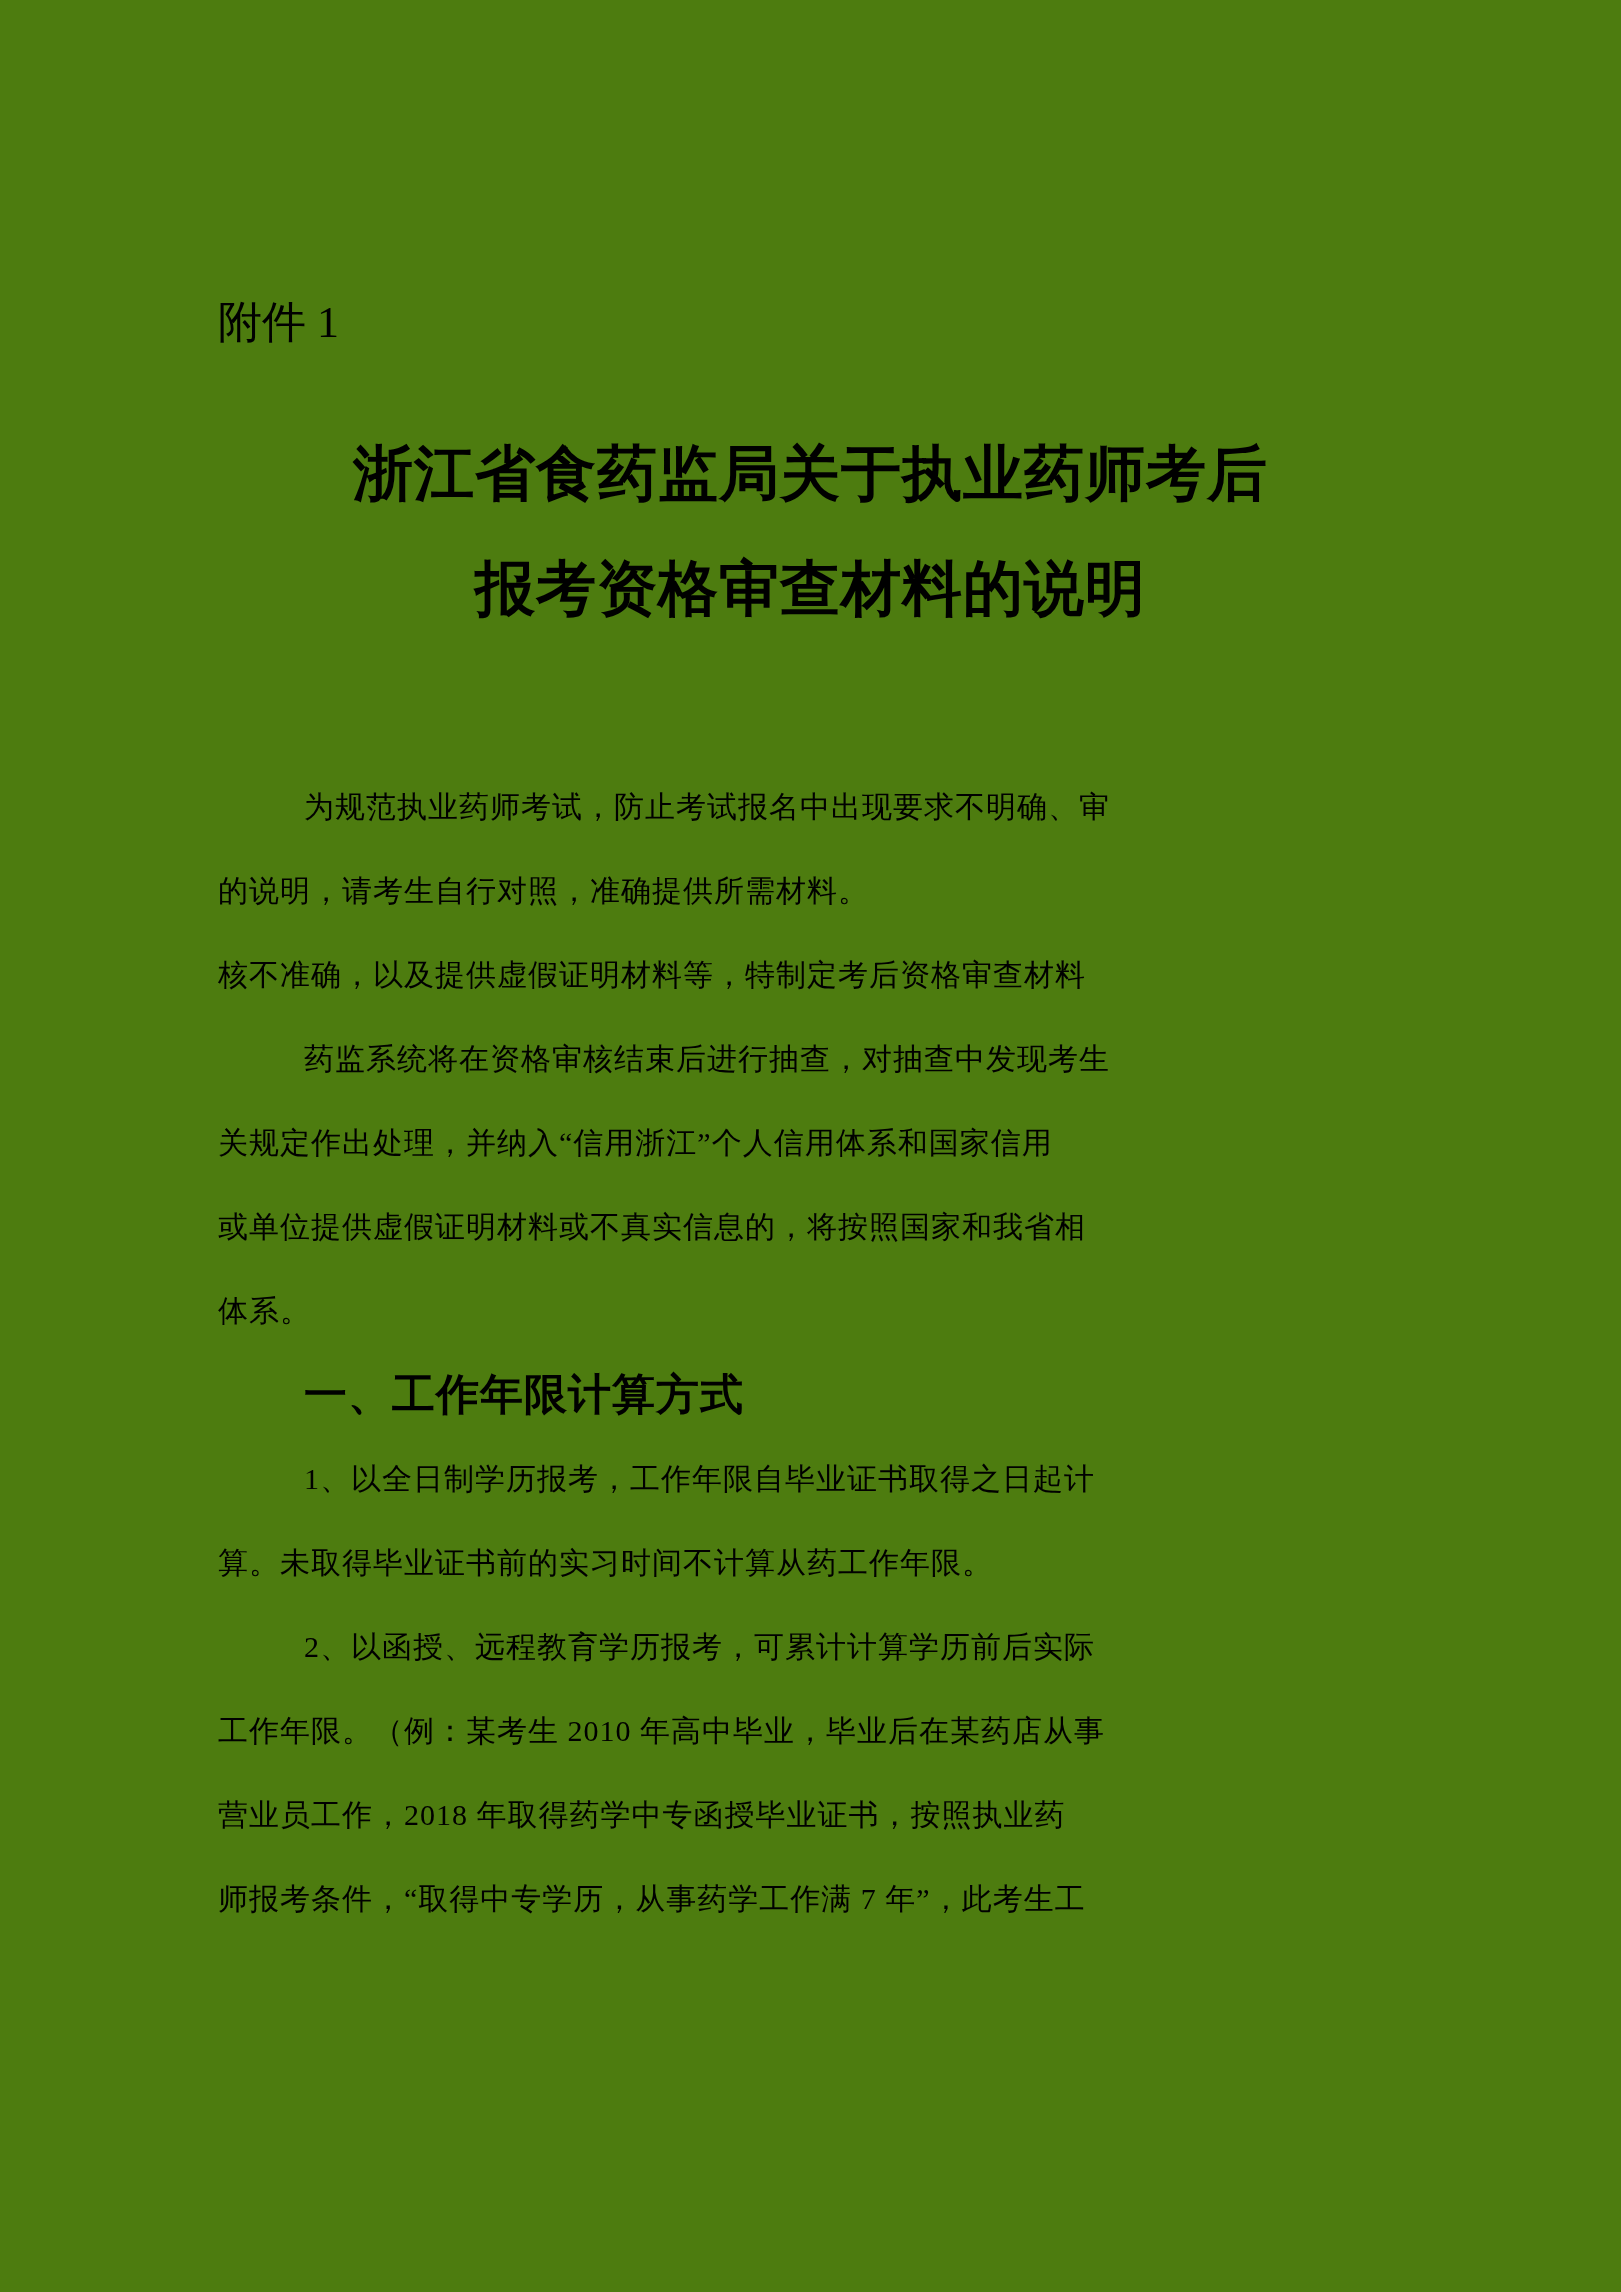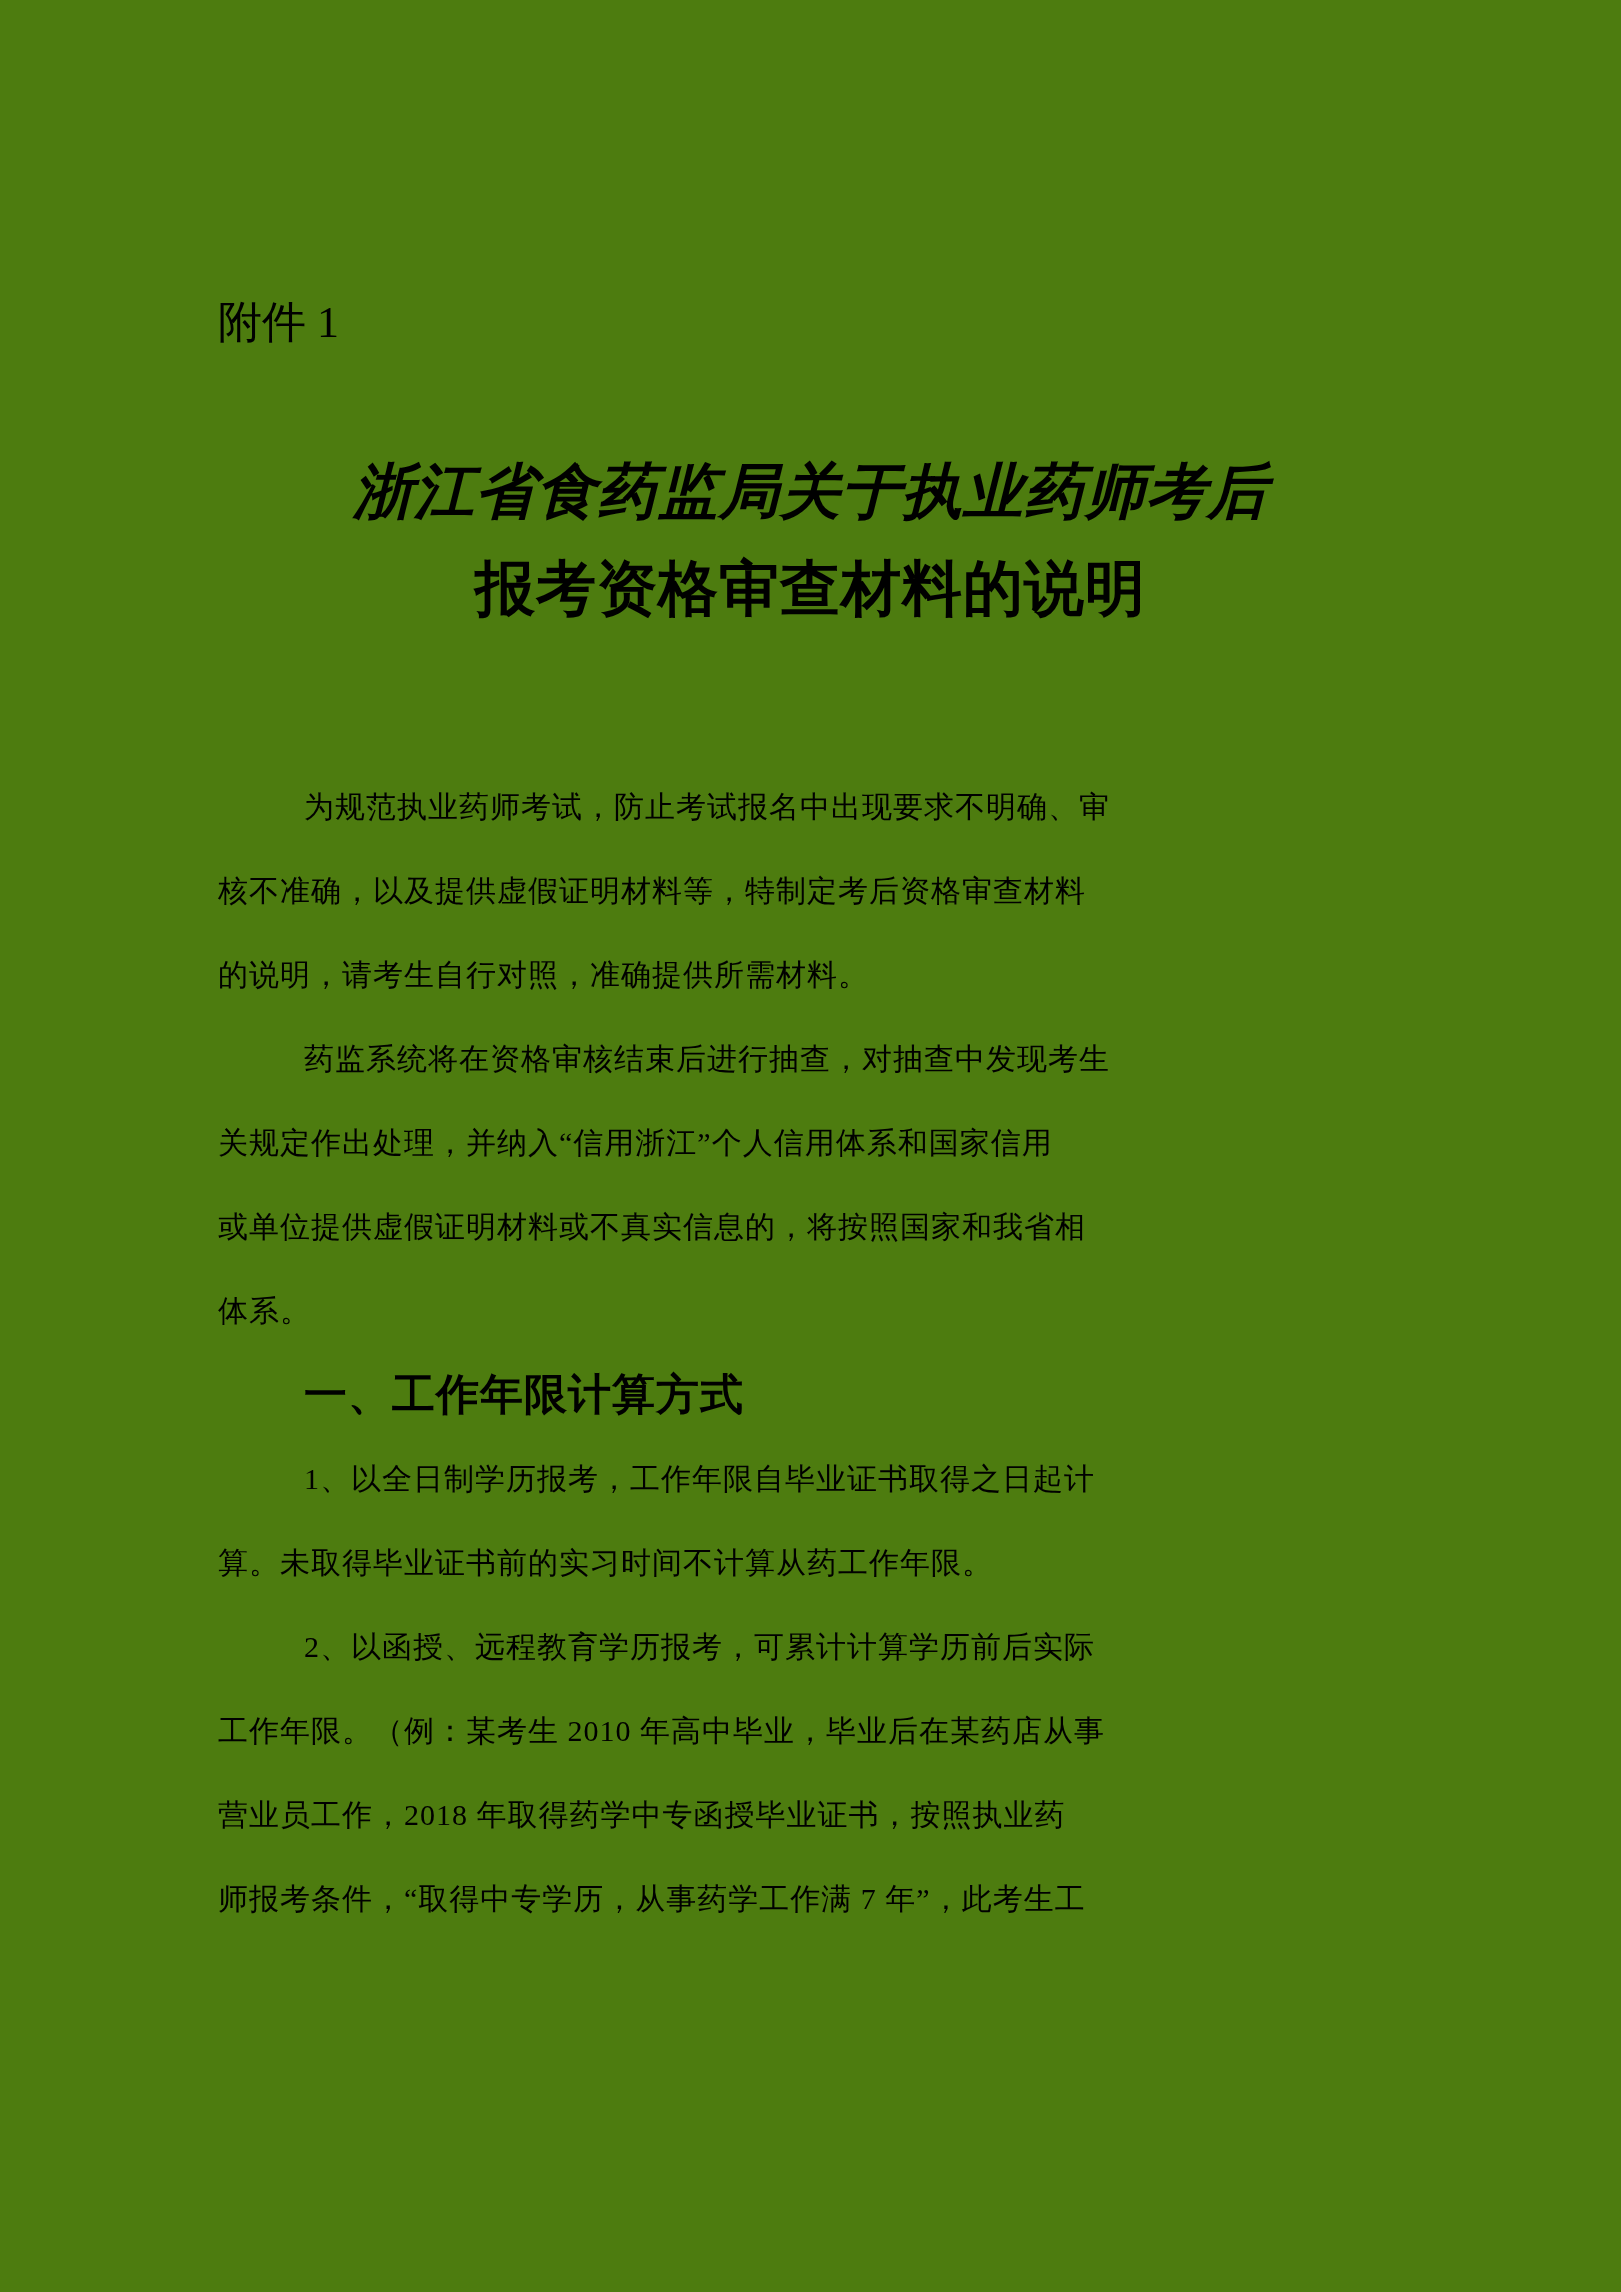--- a/index.html
+++ b/index.html
@@ -24,21 +24,21 @@
     position: absolute;
     left: 0;
     width: 100%;
     text-align: center;
     font-weight: bold;
     font-size: 60px;
     line-height: 71px;
     letter-spacing: 1px;
     white-space: nowrap;
   }
-  .title-line-1 { top: 457px; font-style: italic; }
+  .title-line-1 { top: 439px; }
   .title-line-2 { top: 554px; }
   .body-block {
     position: absolute;
     left: 218px;
     top: 765px;
     width: 1198px;
   }
   .line {
     height: 84px;
     display: flex;
@@ -61,22 +61,22 @@
 
 <div class="page">
   <div class="attachment">附件 1</div>
 
   <div class="title-line title-line-1">浙江省食药监局关于执业药师考后</div>
 
   <div class="title-line title-line-2">报考资格审查材料的说明</div>
 
   <div class="body-block" id="body-lines">
       <div class="line indent">为规范执业药师考试，防止考试报名中出现要求不明确、审</div>
+      <div class="line flush">的说明，请考生自行对照，准确提供所需材料。</div>
       <div class="line flush">核不准确，以及提供虚假证明材料等，特制定考后资格审查材料</div>
-      <div class="line flush">的说明，请考生自行对照，准确提供所需材料。</div>
       <div class="line indent">药监系统将在资格审核结束后进行抽查，对抽查中发现考生</div>
       <div class="line flush">关规定作出处理，并纳入“信用浙江”个人信用体系和国家信用</div>
       <div class="line flush">或单位提供虚假证明材料或不真实信息的，将按照国家和我省相</div>
       <div class="line flush">体系。</div>
       <div class="line heading">一、工作年限计算方式</div>
       <div class="line indent">1、以全日制学历报考，工作年限自毕业证书取得之日起计</div>
       <div class="line flush">算。未取得毕业证书前的实习时间不计算从药工作年限。</div>
       <div class="line indent">2、以函授、远程教育学历报考，可累计计算学历前后实际</div>
       <div class="line flush">工作年限。（例：某考生 2010 年高中毕业，毕业后在某药店从事</div>
       <div class="line flush">营业员工作，2018 年取得药学中专函授毕业证书，按照执业药</div>

